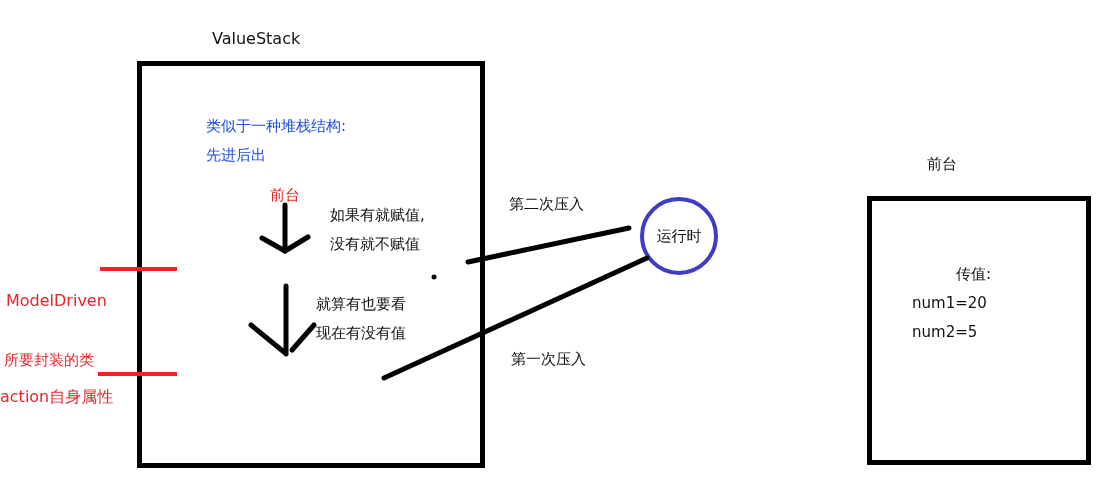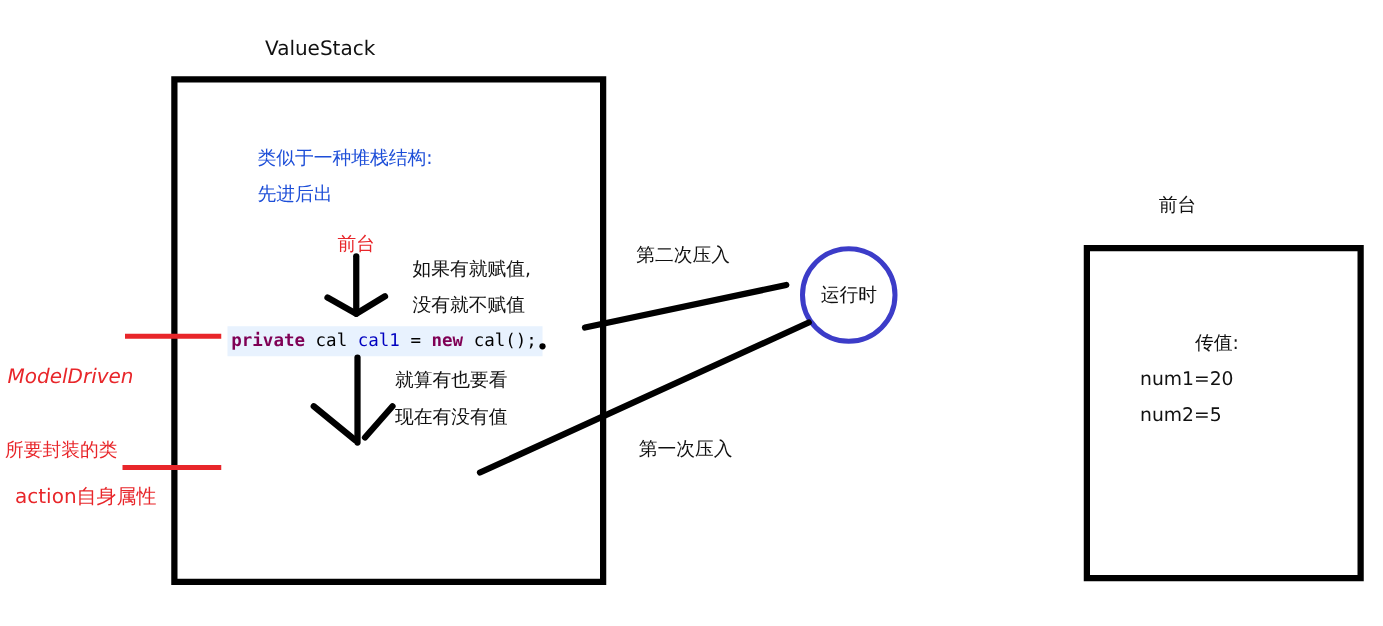--- a/index.html
+++ b/index.html
@@ -44,28 +44,25 @@
   <div class="txt blue" style="left:206px; top:148px;">先进后出</div>
 
   <div class="txt red" style="left:270px; top:188px;">前台</div>
 
   <div class="txt" style="left:330px; top:208px;">如果有就赋值,</div>
   <div class="txt" style="left:330px; top:237px;">没有就不赋值</div>
 
   <div class="txt" style="left:316px; top:297px;">就算有也要看</div>
   <div class="txt" style="left:316px; top:326px;">现在有没有值</div>
 
-  <div class="code" style="left:182px; top:261px;">
-    <span class="kw">private</span><span> cal </span><span class="fld">cal1</span><span> = </span><span class="kw">new</span><span> cal();</span>
-  </div>
 
 
-  <div class="txt red" style="left:6px; top:293px; font-size:16px;font-style:italic;">ModelDriven</div>
+  <div class="txt red" style="left:6px; top:293px; font-size:16px;">ModelDriven</div>
   <div class="txt red" style="left:4px; top:321px;margin-top:32px;">所要封装的类</div>
-  <div class="txt red" style="left:12px; top:389px; font-size:16px;">action自身属性</div>
+  <div class="txt red" style="left:0px; top:389px; font-size:16px;">action自身属性</div>
 
   <div class="circle" style="left:640px; top:197px; width:78px; height:78px;">
     <span class="txt" style="position:static;">运行时</span>
   </div>
   <div class="txt" style="left:509px; top:197px;text-align:right;">第二次压入</div>
   <div class="txt" style="left:511px; top:352px;">第一次压入</div>
 
   <div class="txt" style="left:927px; top:157px;">前台</div>
   <div class="box" style="left:867px; top:196px; width:224px; height:269px;"></div>
   <div class="txt" style="left:912px; top:267px;margin-left:44px;">传值:</div>

